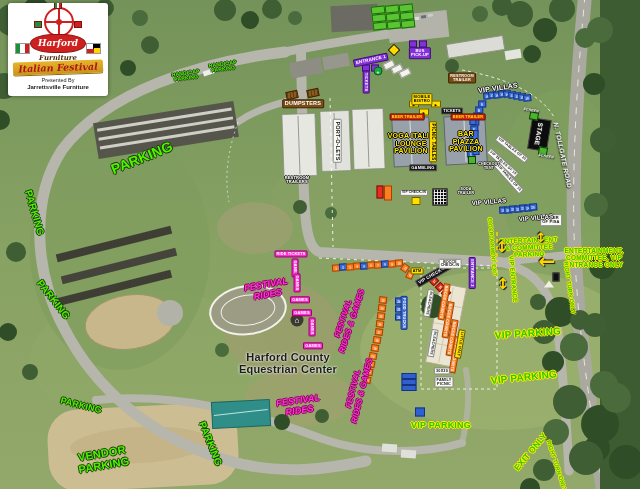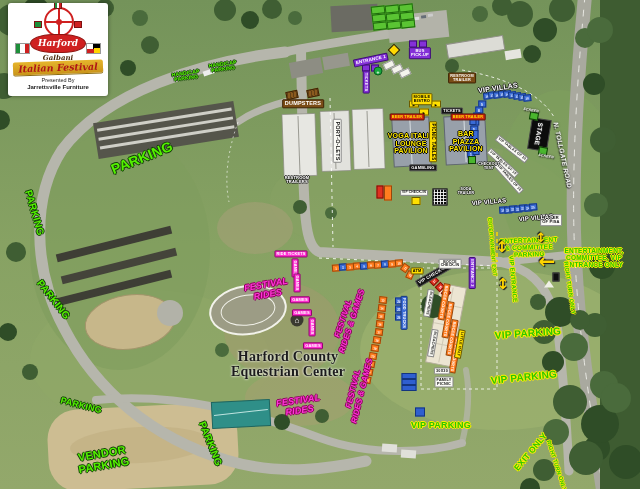--- a/index.html
+++ b/index.html
@@ -326,21 +326,21 @@
       <div class="lb bx bx-pink" style="font-size: 3.8px; left: 312px; top: 327px; transform: translate(-50%, -50%) rotate(90deg);">GAMES</div>
       <div class="lb bx bx-pink" style="font-size: 4px; left: 313px; top: 346px; transform: translate(-50%, -50%) rotate(0deg);">GAMES</div>
       <div class="lb pink" style="font-size: 9px; left: 267px; top: 290px; transform: translate(-50%, -50%) rotate(-10deg);">FESTIVAL
 RIDES</div>
       <div class="lb pink" style="font-size: 9px; left: 299px; top: 406px; transform: translate(-50%, -50%) rotate(-8deg);">FESTIVAL
 RIDES</div>
       <div class="lb pink" style="font-size: 8px; left: 348px; top: 320px; transform: translate(-50%, -50%) rotate(-72deg);">FESTIVAL
 RIDES &amp; GAMES</div>
       <div class="lb pink" style="font-size: 8px; left: 358px; top: 390px; transform: translate(-50%, -50%) rotate(-76deg);">FESTIVAL
 RIDES &amp; GAMES</div>
-      <div class="lb dark" style="font-size: 14px; left: 288px; top: 364px; transform: translate(-50%, -50%) rotate(0deg); font-family: Liberation Serif, serif;">Harford County
+      <div class="lb dark" style="font-size: 11px; left: 288px; top: 364px; transform: translate(-50%, -50%) rotate(0deg);">Harford County
 Equestrian Center</div>
       <div class="mk mk-bl" style="width: 5.5px; height: 5px; font-size: 3.2px; left: 487px; top: 96px; transform: translate(-50%, -50%) rotate(-6deg);">18</div>
       <div class="mk mk-bl" style="width: 5.5px; height: 5px; font-size: 3.2px; left: 492px; top: 95px; transform: translate(-50%, -50%) rotate(-6deg);">17</div>
       <div class="mk mk-bl" style="width: 5.5px; height: 5px; font-size: 3.2px; left: 497px; top: 95px; transform: translate(-50%, -50%) rotate(-6deg);">16</div>
       <div class="mk mk-bl" style="width: 5.5px; height: 5px; font-size: 3.2px; left: 502px; top: 94px; transform: translate(-50%, -50%) rotate(-6deg);">15</div>
       <div class="mk mk-bl" style="width: 5.5px; height: 5px; font-size: 3.2px; left: 507px; top: 94px; transform: translate(-50%, -50%) rotate(-6deg);">14</div>
       <div class="mk mk-bl" style="width: 5.5px; height: 5px; font-size: 3.2px; left: 512px; top: 95px; transform: translate(-50%, -50%) rotate(-6deg);">13</div>
       <div class="mk mk-bl" style="width: 5.5px; height: 5px; font-size: 3.2px; left: 517px; top: 96px; transform: translate(-50%, -50%) rotate(-6deg);">12</div>
       <div class="mk mk-bl" style="width: 5.5px; height: 5px; font-size: 3.2px; left: 522px; top: 97px; transform: translate(-50%, -50%) rotate(-6deg);">11</div>
       <div class="mk mk-bl" style="width: 5.5px; height: 5px; font-size: 3.2px; left: 527px; top: 98px; transform: translate(-50%, -50%) rotate(-6deg);">10</div>
@@ -438,18 +438,18 @@
   <div id="logo">
     <div class="wheel">
         <span class="hub"></span>
       </div>
     <span class="gd gd1"></span>
     <span class="gd gd2"></span>
     <span class="gd gd3"></span>
     <span class="flag-it"></span>
     <span class="flag-md"></span>
     <div class="galbani"><span>Harford</span></div>
-    <div class="maryland">Galbani</div>
+    <div class="maryland">Furniture</div>
     <div class="ribbon"><span>Italian Festival</span></div>
     <div class="presented">Presented By</div>
     <div class="presenter">Jarrettsville Furniture</div>
   </div>
 </div>
 
 </body></html>

